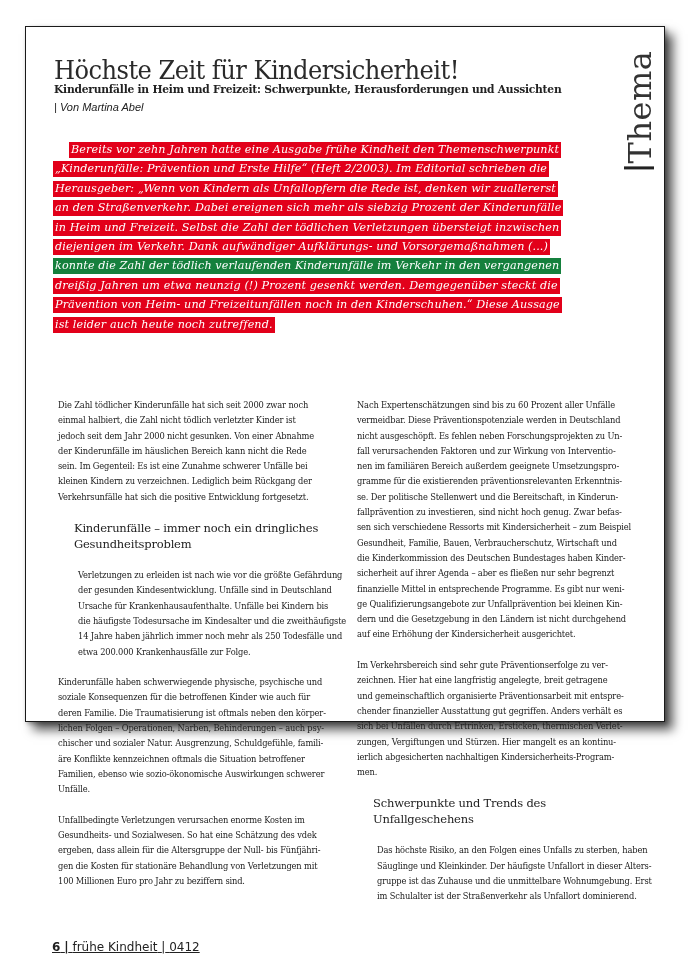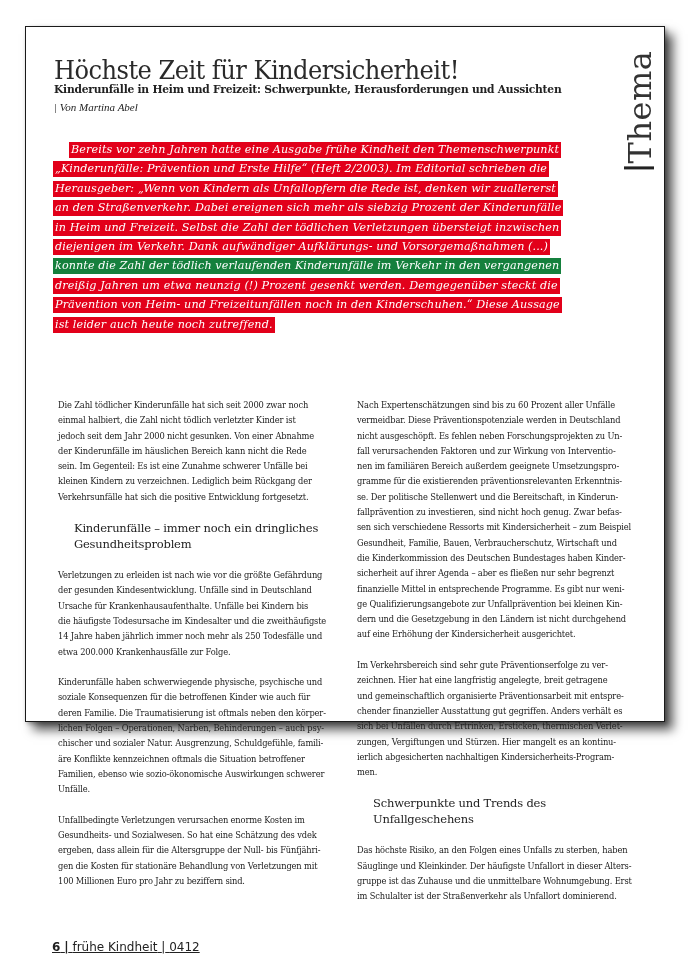--- a/index.html
+++ b/index.html
@@ -50,21 +50,21 @@
       color: #222;
       white-space: nowrap;
       letter-spacing: -0.25px;
       transform: scaleX(0.93);
       transform-origin: left top;
     }
     .byline {
       position: absolute;
       left: 28px;
       top: 74px;
-      font-family: Liberation Serif, serif;
+      font-family: Liberation Sans, sans-serif;
       font-size: 11px;
       font-style: italic;
       color: #222;
       white-space: nowrap;
     }
     .thema {
       position: absolute;
       right: 4px;
       top: 8px;
       width: 40px;
@@ -132,21 +132,21 @@
     }
     .col h3 {
       margin: 16px;
       font-family: "DejaVu Serif", serif;
       font-weight: normal;
       font-size: 11.5px;
       line-height: 15.5px;
       color: #222;
       letter-spacing: -0.2px;
     }
-    .col h3 + p { margin-top: 0; }
+    .col h3 + p { margin-top: 0; margin-left: 20px; }
     .footer {
       position: absolute;
       left: 26px;
       top: 913px;
       font-family: "DejaVu Sans", sans-serif;
       font-size: 12px;
       color: #222;
       white-space: nowrap;
       text-decoration: underline;
     }

